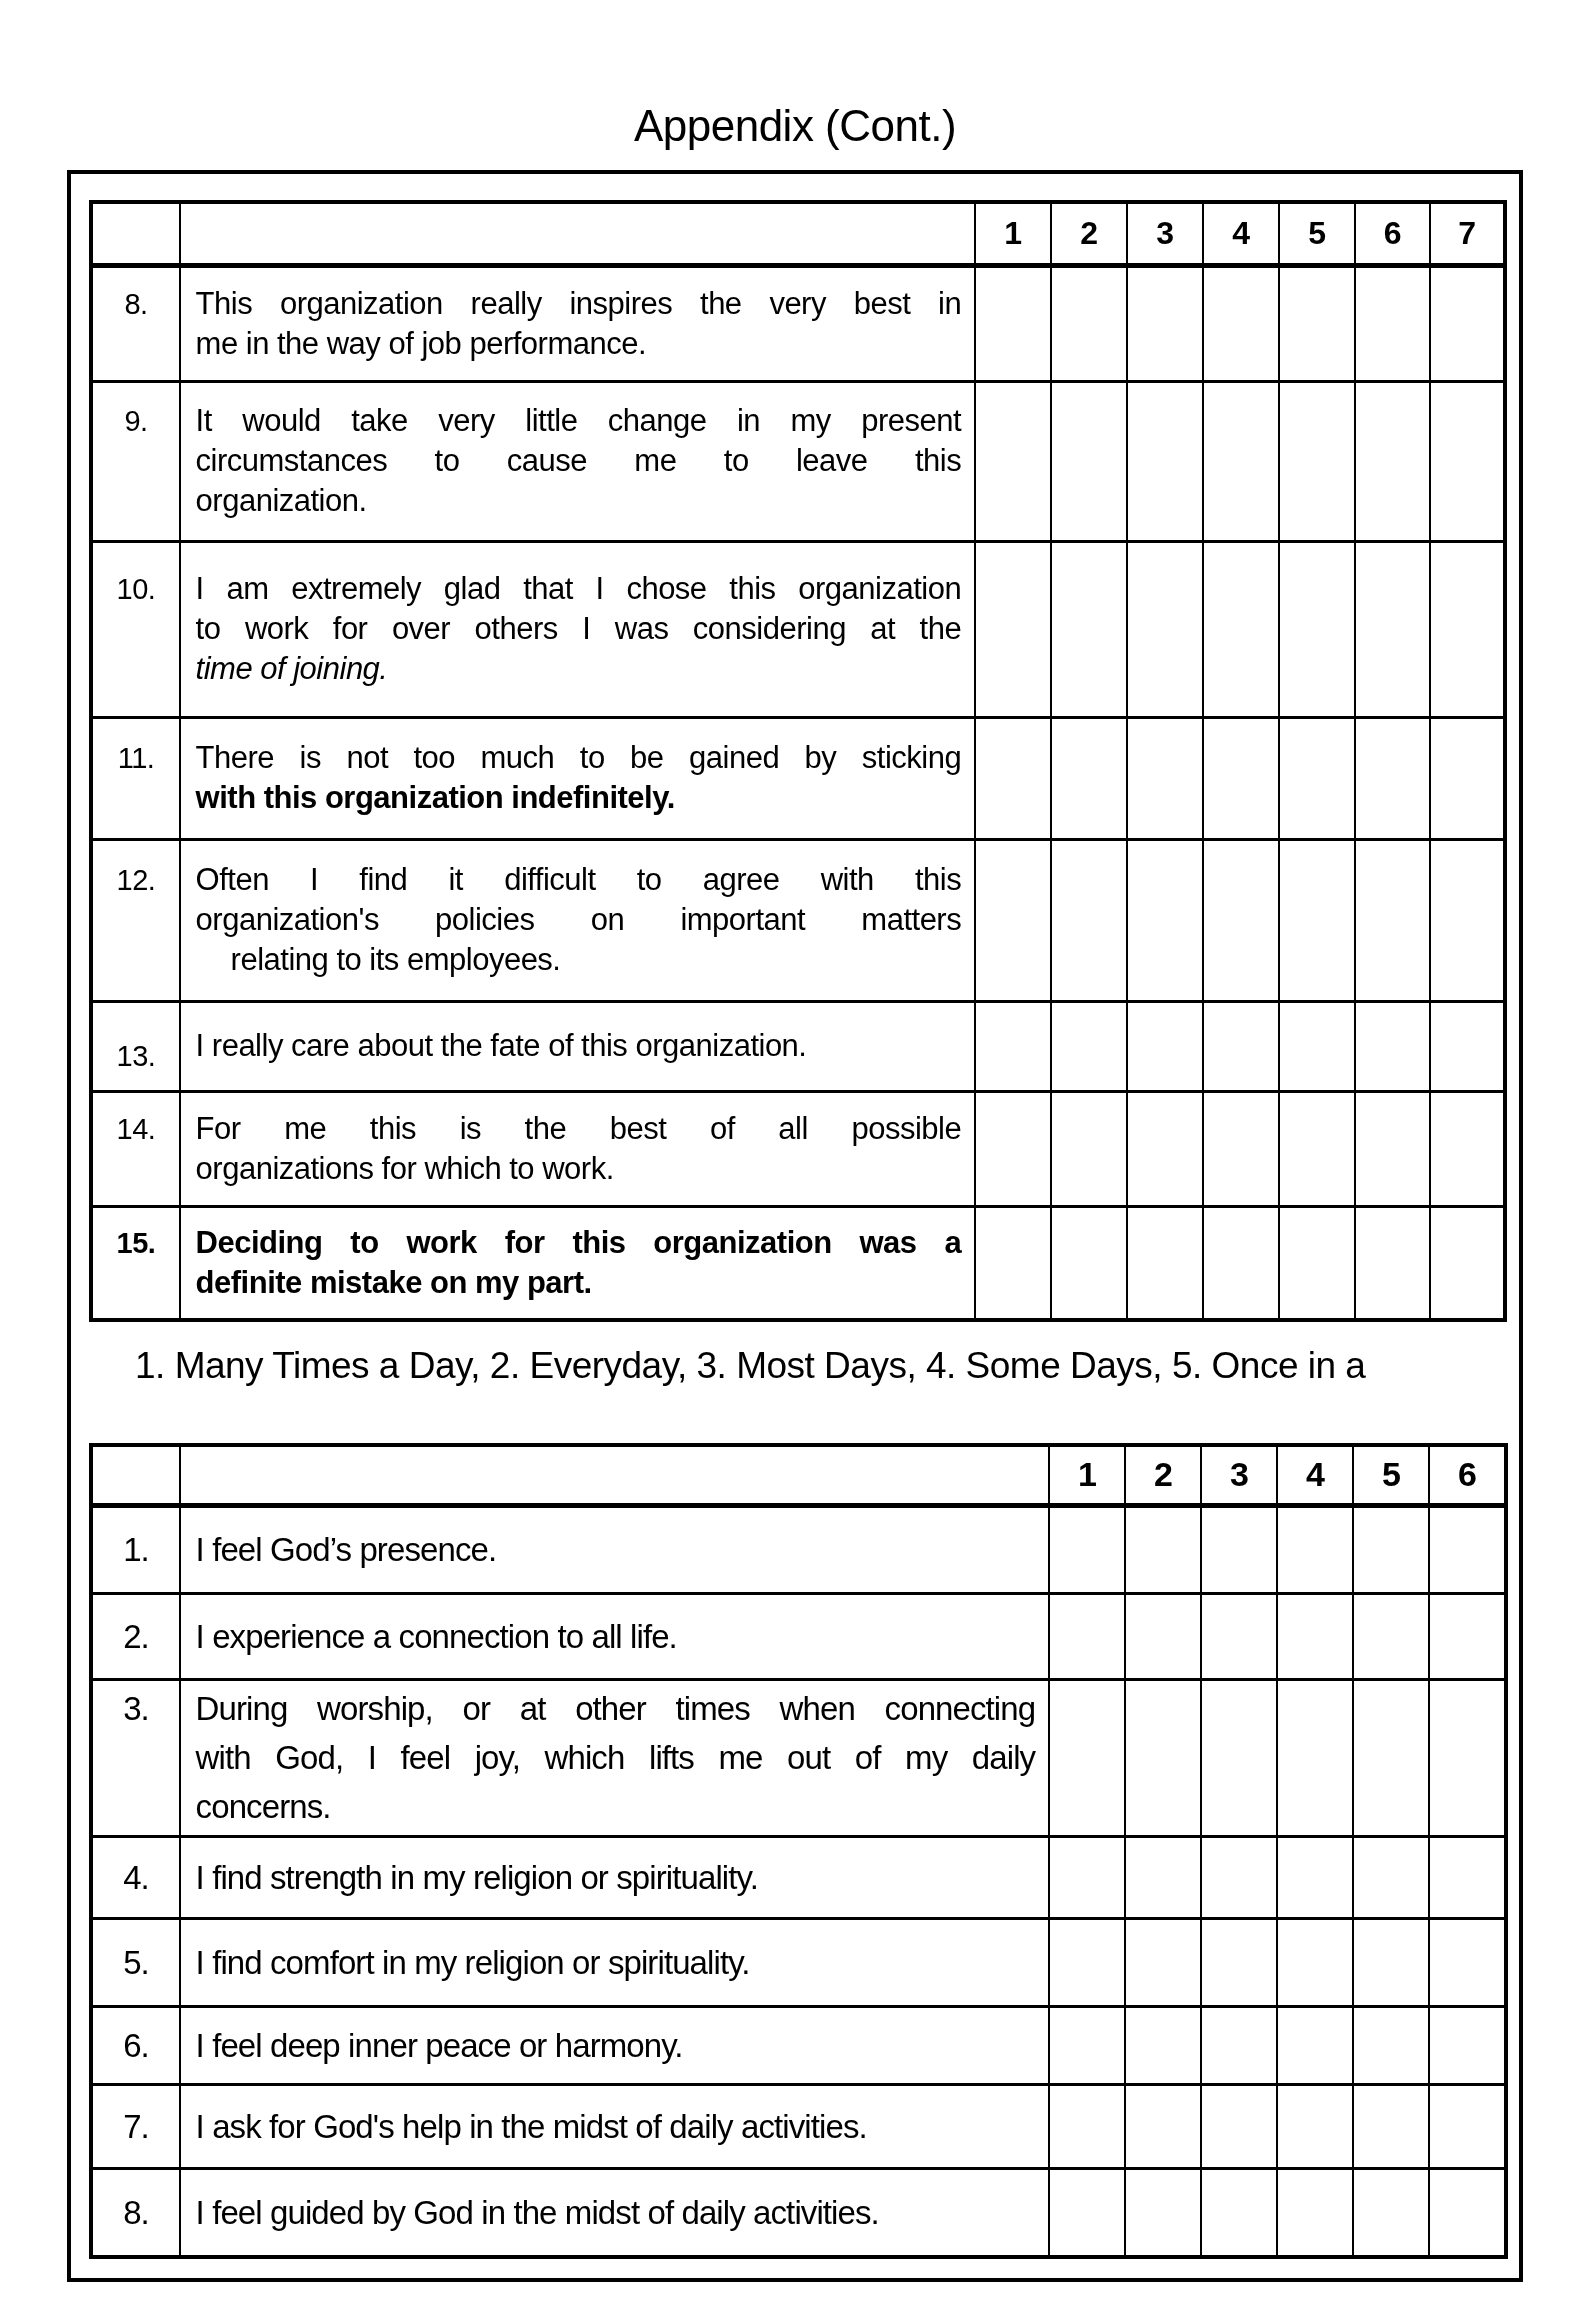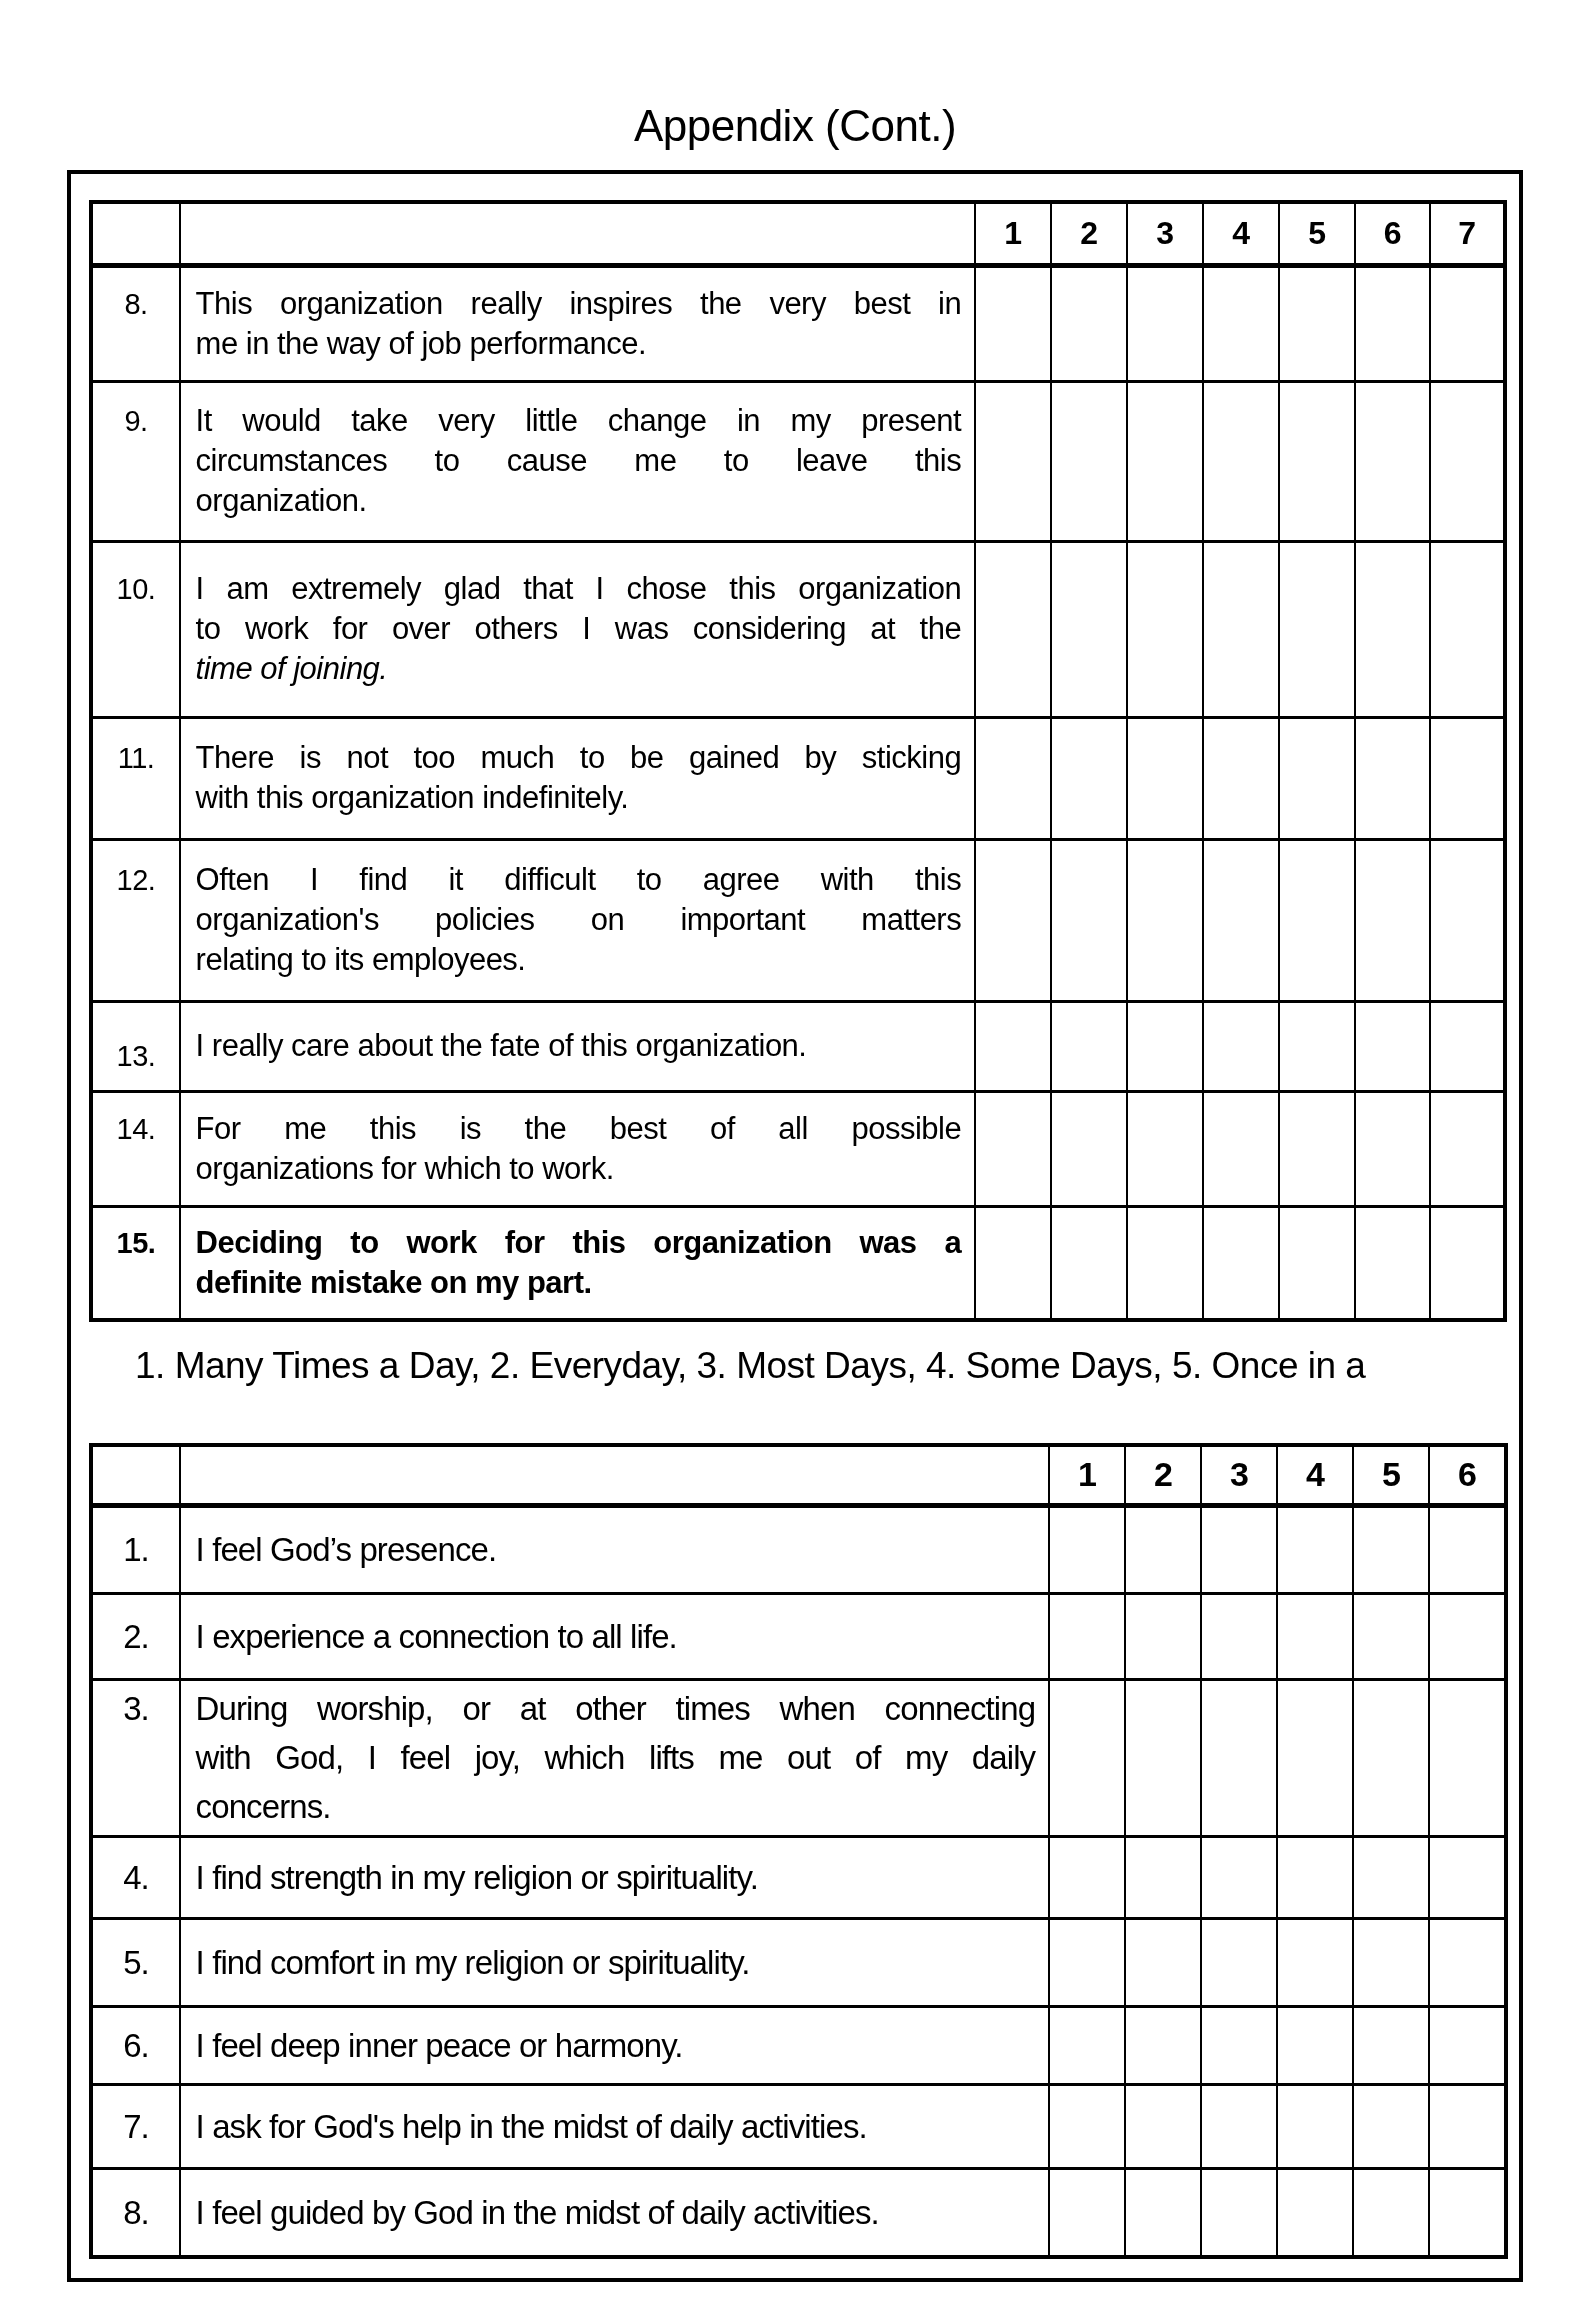--- a/index.html
+++ b/index.html
@@ -174,40 +174,40 @@
           <td class="ans"></td>
           <td class="ans"></td>
         </tr>
         <tr style="height: 122px;">
           <td class="num">
             <div class="numblock" style="height: 80px; line-height: 40px;">11.</div>
           </td>
           <td class="stmt">
             <div class="stmtblock">
               <div class="line jline" style="line-height: 40px;">There is not too much to be gained by sticking</div>
-              <div class="line lline" style="line-height: 40px;">with this organization indefinitely.</div>
+              <div class="line lline" style="line-height: 40px; font-weight: bold;">with this organization indefinitely.</div>
             </div>
           </td>
           <td class="ans"></td>
           <td class="ans"></td>
           <td class="ans"></td>
           <td class="ans"></td>
           <td class="ans"></td>
           <td class="ans"></td>
           <td class="ans"></td>
         </tr>
         <tr style="height: 162px;">
           <td class="num">
             <div class="numblock" style="height: 121px; line-height: 40px;">12.</div>
           </td>
           <td class="stmt">
             <div class="stmtblock">
               <div class="line jline" style="line-height: 40px;">Often I find it difficult to agree with this</div>
               <div class="line jline" style="line-height: 40px;">organization's policies on important matters</div>
-              <div class="line lline" style="line-height: 40px;">relating to its employees.</div>
+              <div class="line lline" style="line-height: 40px; margin-left: 35px;">relating to its employees.</div>
             </div>
           </td>
           <td class="ans"></td>
           <td class="ans"></td>
           <td class="ans"></td>
           <td class="ans"></td>
           <td class="ans"></td>
           <td class="ans"></td>
           <td class="ans"></td>
         </tr>

